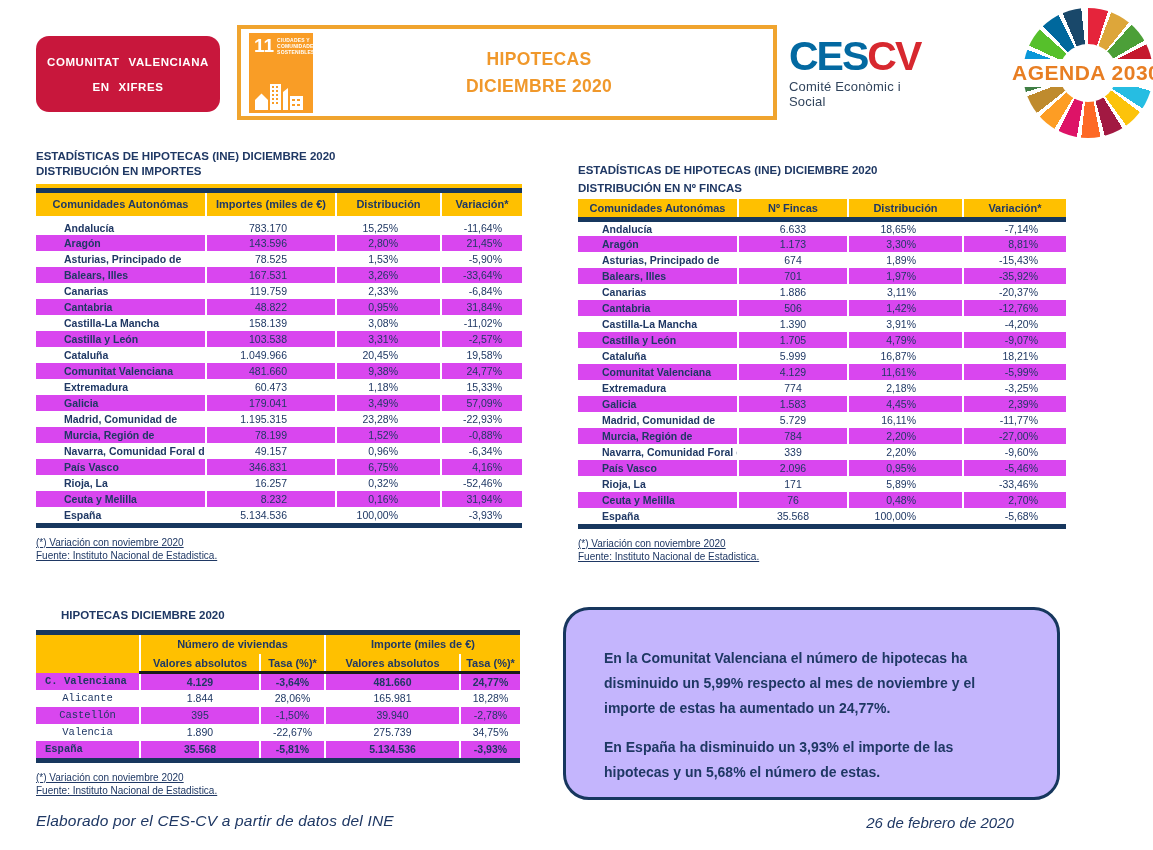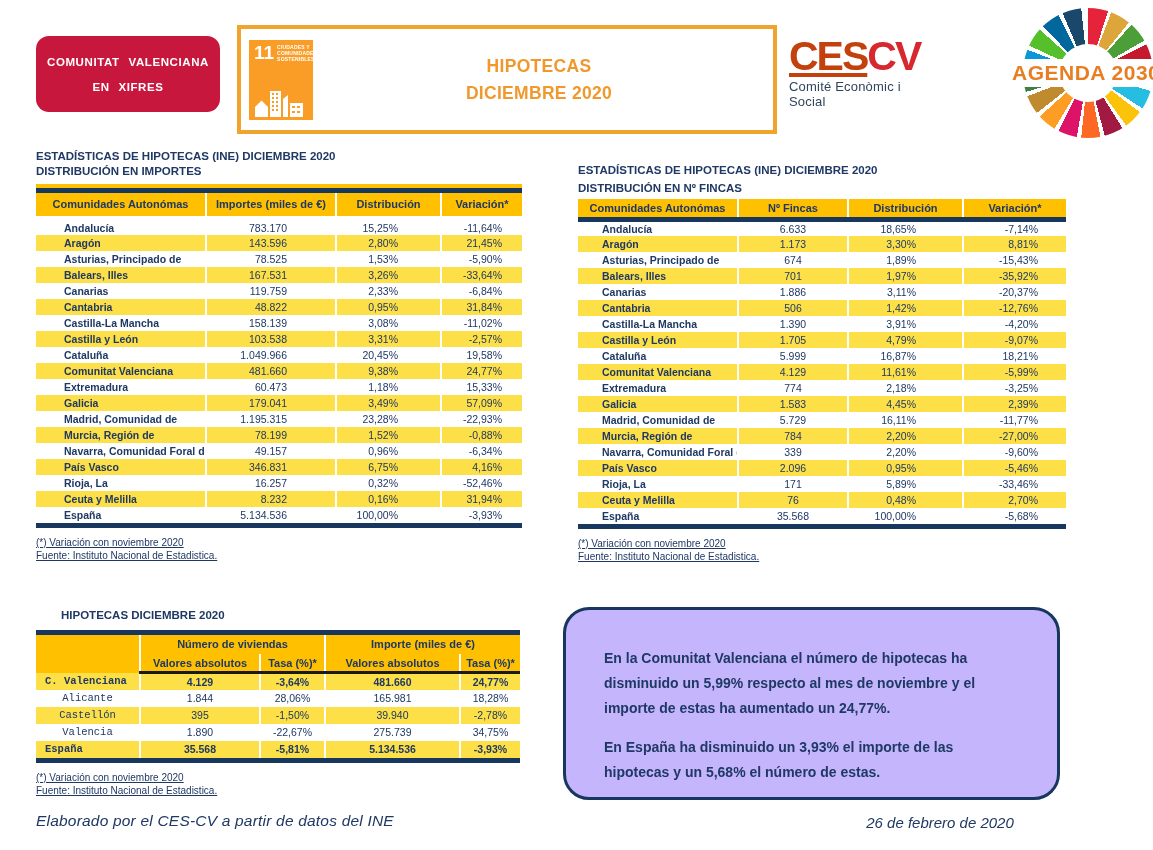--- a/index.html
+++ b/index.html
@@ -9,34 +9,34 @@
     font-family:"Liberation Sans", sans-serif; color:#1F3864; overflow:hidden;
   }
   
   .badge {
     position:absolute; left:36px; top:36px; width:184px; height:76px;
     background:#C8173C; border-radius:13px; color:#ffffff;
     display:flex; flex-direction:column; align-items:center; justify-content:center; gap:13px;
     font-size:11.5px; font-weight:bold; letter-spacing:0.6px; word-spacing:5px; text-align:center;
   }
   .title-box {
-    position:absolute; left:237px; top:25px; width:540px; height:109px;
+    position:absolute; left:237px; top:25px; width:540px; height:95px;
     border:4px solid #F0A42E; display:flex; align-items:center; padding:5px 8px;
   }
   .sdg-tile {
     width:64px; height:80px; background:#F99D26; color:#ffffff; flex:0 0 auto;
     padding:4px 4px 3px 5px; display:flex; flex-direction:column; justify-content:space-between;
   }
   .sdg-top { display:flex; gap:3px; align-items:flex-start; }
   .sdg-num { font-size:19px; font-weight:bold; line-height:0.9; }
   .sdg-label { font-size:5px; font-weight:bold; line-height:1.25; letter-spacing:0.2px; }
   .main-title { flex:1; text-align:center; color:#F0982B; font-weight:bold; font-size:17.5px; line-height:1.5; letter-spacing:0.3px; }
   .cescv { position:absolute; left:789px; top:36px; width:145px; text-align:left; }
   .cescv-word { font-size:41px; font-weight:bold; letter-spacing:-2px; line-height:1; }
-  .cescv-ces { color:#c2410c;text-decoration:underline; } .cescv-cv { color:#D7282F; }
+  .cescv-ces { color:#0369a1; } .cescv-cv { color:#D7282F; }
   .cescv-sub { font-size:13px; color:#31445C; margin-top:2px; letter-spacing:0.2px; }
   .agenda-wheel {
     position:absolute; left:1023px; top:8px; width:130px; height:130px; border-radius:50%;
     background:conic-gradient(#E5243B 0 18deg,#fff 18deg 21deg,#DDA63A 21deg 39deg,#fff 39deg 42deg,
       #4C9F38 42deg 60deg,#fff 60deg 64deg,#C5192D 64deg 81deg,#fff 81deg 85deg,
       #FF3A21 85deg 102deg,#fff 102deg 106deg,#26BDE2 106deg 123deg,#fff 123deg 127deg,
       #FCC30B 127deg 144deg,#fff 144deg 148deg,#A21942 148deg 165deg,#fff 165deg 169deg,
       #FD6925 169deg 186deg,#fff 186deg 190deg,#DD1367 190deg 207deg,#fff 207deg 211deg,
       #FD9D24 211deg 228deg,#fff 228deg 232deg,#BF8B2E 232deg 249deg,#fff 249deg 253deg,
       #3F7E44 253deg 270deg,#fff 270deg 274deg,#0A97D9 274deg 291deg,#fff 291deg 295deg,
@@ -54,21 +54,21 @@
   
   .tbl-wrap { position:absolute; }
   .tbl-title { font-size:11.5px; font-weight:bold; color:#1F3864; line-height:1.3; }
   .bar-gold { height:4px; background:#FFC000; }
   .bar-navy { height:5px; background:#17375E; }
   table { width:100%; border-collapse:collapse; table-layout:fixed; }
   th { background:#FFC000; color:#1F3864; font-size:11px; font-weight:bold; text-align:center; }
   td { color:#1F3864; font-size:10.5px; height:16px; padding:0; white-space:nowrap; overflow:hidden; }
   td, th { border-right:2px solid #ffffff; }
   td:last-child, th:last-child { border-right:none; }
-  tr.gold { background:#fde047; }
+  tr.gold { background:#d946ef; }
   .notes { margin-top:8px; font-size:10px; color:#1F3864; line-height:1.35;text-decoration:underline; }
   
   .bigtbl th { height:26px; }
   .bigtbl td:first-child { text-align:left; padding-left:28px; font-weight:bold; }
   .bigtbl td:nth-child(2) { text-align:right; padding-right:48px; }
   .bigtbl td:nth-child(3) { text-align:right; padding-right:42px; }
   .bigtbl td:nth-child(4) { text-align:right; padding-right:20px; }
   #wrap-importes { left:36px; top:149px; width:486px; }
   #wrap-importes .bar-gold { margin-top:5px; }
   #tbl-importes tbody tr:first-child td { border-top:6px solid #ffffff; }

